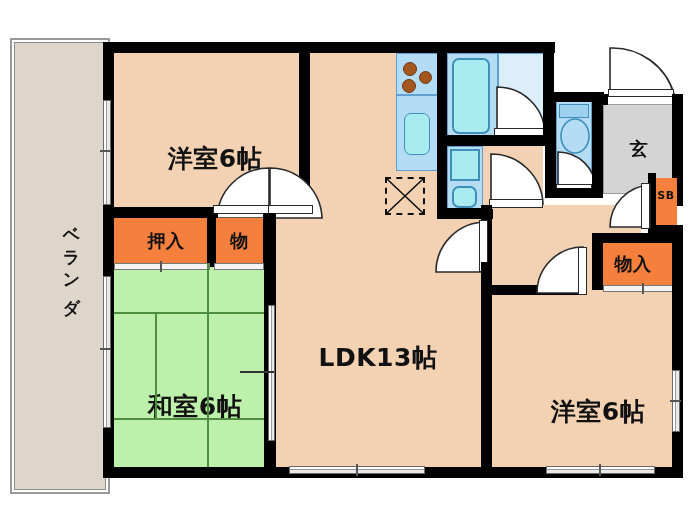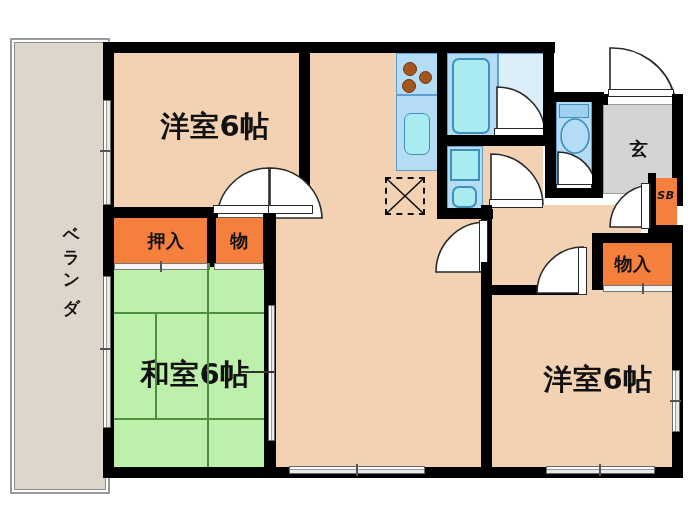--- a/index.html
+++ b/index.html
@@ -14,21 +14,21 @@
   .entry-fill{background:#d4d4d4;}
   .water{background:#b5dcf5;}
   .water2{background:#9ed0f0;}
   .tub{background:#a8ecf2;}
   .white{background:#ffffff;}
   
   .wall{background:#000000;}
   
   .lbl{position:absolute;color:#111;font-weight:700;white-space:nowrap;letter-spacing:0.5px;
        text-align:center;line-height:1;}
-  .lbl-lg{font-size:29px;}
+  .lbl-lg{font-size:25px;margin-top:34px;}
   .lbl-md{font-size:18px;}
   .lbl-xs{font-size:11px;font-weight:700;}
   .vert{writing-mode:vertical-rl;text-orientation:upright;font-size:17px;letter-spacing:4px;}
   
   .sash-h{background:linear-gradient(to bottom,#ffffff 0%,#ffffff 35%,#9a9a9a 36%,#9a9a9a 52%,#e9e9e9 53%,#e9e9e9 100%);
           border:1px solid #6a6a6a;}
   .sash-v{background:linear-gradient(to right,#ffffff 0%,#ffffff 35%,#9a9a9a 36%,#9a9a9a 52%,#e9e9e9 53%,#e9e9e9 100%);
           border:1px solid #6a6a6a;}
   .sash-plain-h{background:#f4f4f4;border:1px solid #777;}
   svg{position:absolute;overflow:visible;}
@@ -106,20 +106,21 @@
   <div class="abs" style="left:155px;top:312px;width:1.5px;height:107px;background:#4e8f3f;"></div>
 
   <div class="abs sash-v" style="left:103px;top:276px;width:8px;height:152px;"></div>
   <div class="abs" style="left:100px;top:348px;width:11px;height:2px;background:#555;"></div>
 
   <div class="abs wall" style="left:264px;top:263px;width:12px;height:204px;"></div>
 
   <div class="abs sash-v" style="left:268px;top:305px;width:7px;height:136px;"></div>
   <div class="abs" style="left:240px;top:371px;width:34px;height:1.5px;background:#333;"></div>
 
+  <div class="lbl lbl-lg" style="left:293px;top:311px;width:170px;">LDK13帖</div>
 
   <div class="abs sash-h" style="left:289px;top:466px;width:69px;height:8px;"></div>
   <div class="abs sash-h" style="left:357px;top:466px;width:68px;height:8px;"></div>
   <div class="abs" style="left:356px;top:464px;width:2px;height:12px;background:#555;"></div>
 
   <div class="abs dash" style="left:385px;top:177px;width:40px;height:38px;"></div>
   <svg style="left:385px;top:177px;width:40px;height:38px;">
     <line x1="2" y1="2" x2="38" y2="36" stroke="#111" stroke-width="1.6"></line>
     <line x1="38" y1="2" x2="2" y2="36" stroke="#111" stroke-width="1.6"></line>
   </svg>
@@ -176,21 +177,21 @@
 
   <div class="abs wall" style="left:603px;top:94px;width:5px;height:11px;"></div>
   <div class="abs wall" style="left:672px;top:94px;width:11px;height:11px;"></div>
   <svg style="left:608px;top:46px;width:66px;height:50px;">
     <path class="doorarc" d="M 2 48 L 2 2 A 64 64 0 0 1 66 48 Z"></path>
   </svg>
   <div class="abs doorleaf" style="left:608px;top:89px;width:66px;height:8px;background:#fff;border:1px solid #2a2a2a;"></div>
   <div class="abs wall" style="left:672px;top:94px;width:11px;height:112px;"></div>
 
   <div class="abs closet" style="left:655px;top:178px;width:22px;height:50px;"></div>
-  <div class="lbl lbl-xs" style="left:655px;top:189px;width:22px;line-height:13px;font-style:italic;">
+  <div class="lbl lbl-xs" style="left:655px;top:189px;width:22px;line-height:13px;">
     <span>SB</span>
   </div>
   <div class="abs wall" style="left:648px;top:173px;width:8px;height:58px;"></div>
   <div class="abs wall" style="left:648px;top:225px;width:35px;height:8px;"></div>
 
   <svg style="left:610px;top:183px;width:42px;height:46px;">
     <path class="doorarc" d="M 40 44 L 40 2 A 42 42 0 0 0 0 44 Z"></path>
   </svg>
   <div class="abs doorleaf" style="left:641px;top:183px;width:9px;height:46px;background:#fff;border:1px solid #2a2a2a;"></div>
 

